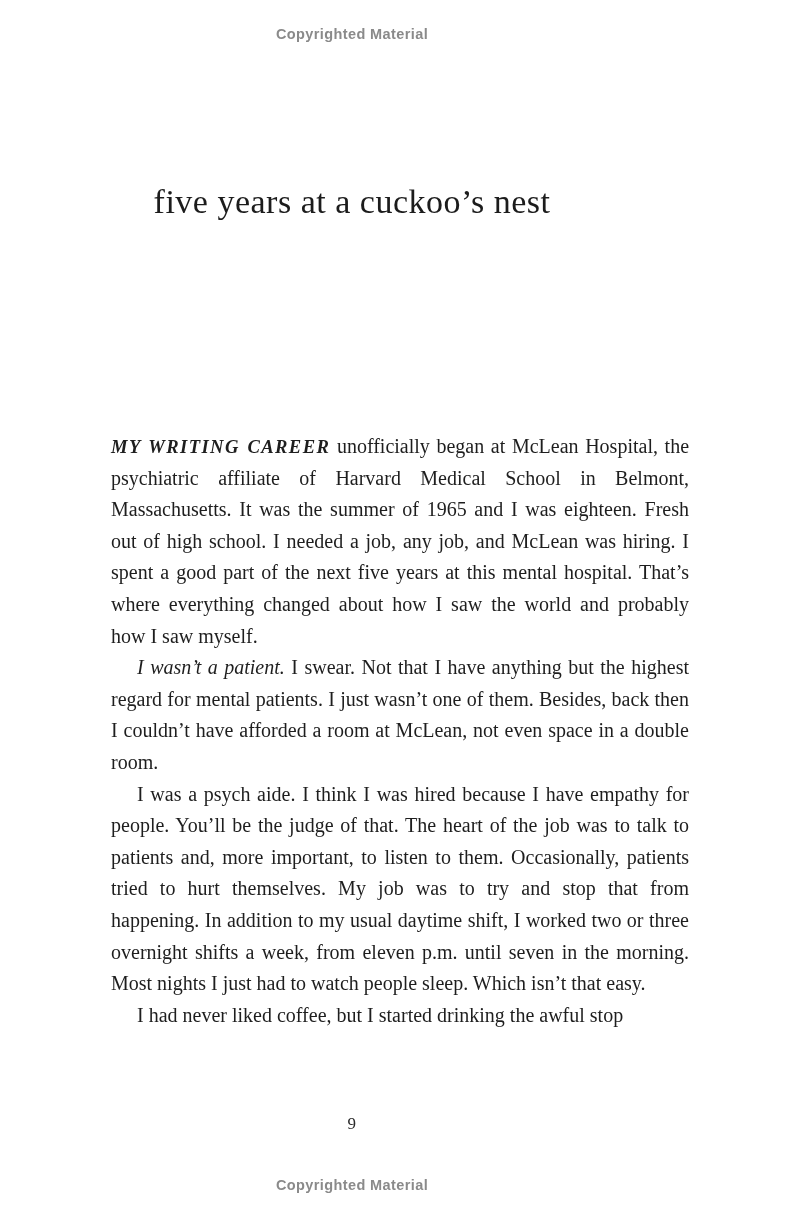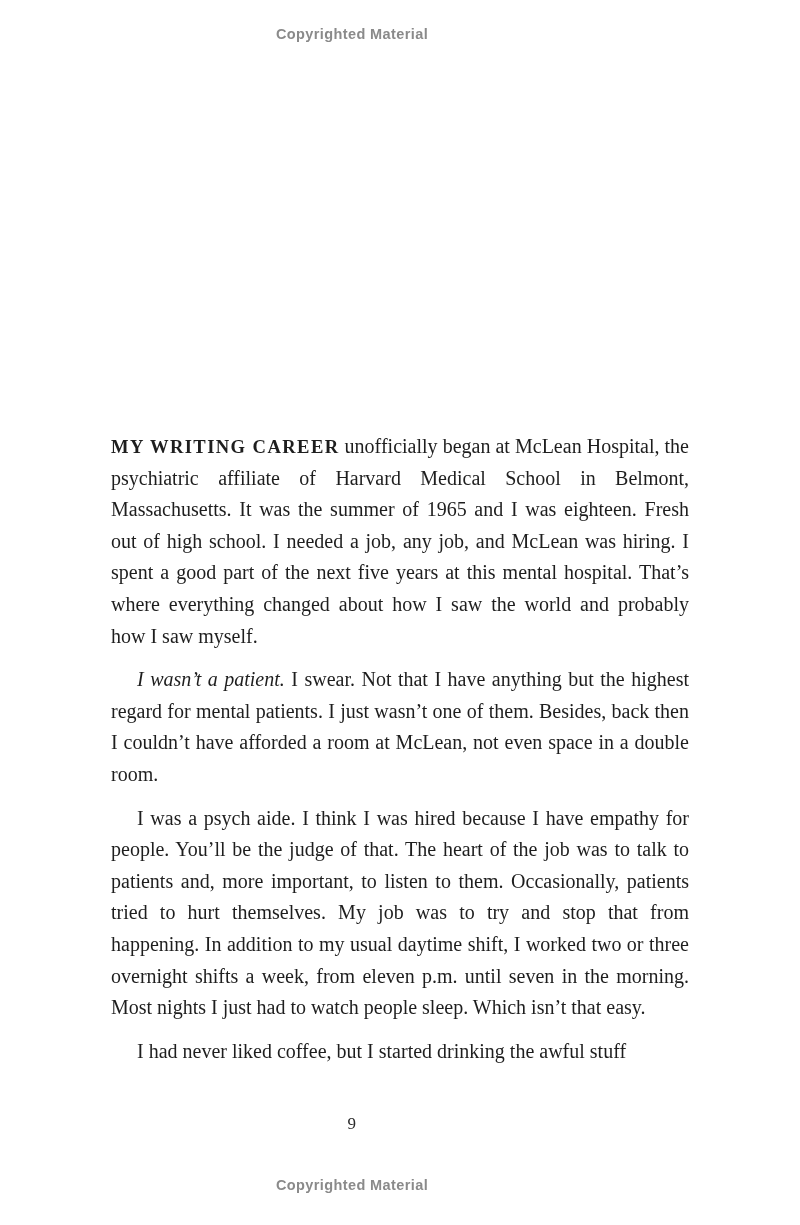--- a/index.html
+++ b/index.html
@@ -44,50 +44,52 @@
     position: absolute;
     top: 431px;
     left: 111px;
     width: 578px;
     font-size: 20px;
     line-height: 31.6px;
     text-align: justify;
     color: #1e1e1e;
   }
   .para { margin: 0; }
-  .para.indent { text-indent: 26px; margin-top: 12px; }
+  .para.indent { text-indent: 26px; }
   .run-lead {
     font-weight: bold;
     font-size: 0.93em;
     letter-spacing: 1.4px;
+    font-style: italic;
   }
   .run-italic { font-style: italic; }
   .page-number {
     position: absolute;
     top: 1114px;
     left: 0;
     width: 100%;
     text-align: center;
     font-size: 17px;
     letter-spacing: 0.5px;
     color: #2b2b2b;
   }
 </style>
 </head>
 <body>
 
 <div class="page">
 
   <div class="banner banner-top">Copyrighted Material</div>
 
+  <h1 class="chapter-title">five years at a cuckoo’s nest</h1>
 
   <div class="body-text">
       <p class="para"><span class="run-lead">MY WRITING CAREER</span><span class="run-normal"> unofficially began at McLean Hospital, the psychiatric affiliate of Harvard Medical School in Belmont, Massachusetts. It was the summer of 1965 and I was eighteen. Fresh out of high school. I needed a job, any job, and McLean was hiring. I spent a good part of the next five years at this mental hospital. That’s where everything changed about how I saw the world and probably how I saw myself.</span></p>
       <p class="para indent"><span class="run-italic">I wasn’t a patient.</span><span class="run-normal"> I swear. Not that I have anything but the highest regard for mental patients. I just wasn’t one of them. Besides, back then I couldn’t have afforded a room at McLean, not even space in a double room.</span></p>
       <p class="para indent"><span class="run-normal">I was a psych aide. I think I was hired because I have empathy for people. You’ll be the judge of that. The heart of the job was to talk to patients and, more important, to listen to them. Occasionally, patients tried to hurt themselves. My job was to try and stop that from happening. In addition to my usual daytime shift, I worked two or three overnight shifts a week, from eleven p.m. until seven in the morning. Most nights I just had to watch people sleep. Which isn’t that easy.</span></p>
-      <p class="para indent"><span class="run-normal">I had never liked coffee, but I started drinking the awful stuff</span></p>
+      <p class="para indent"><span class="run-normal">I had never liked coffee, but I started drinking the awful stop</span></p>
     </div>
 
   <div class="page-number">9</div>
 
   <div class="banner banner-bottom">Copyrighted Material</div>
 
 </div>
 
 </body></html>

